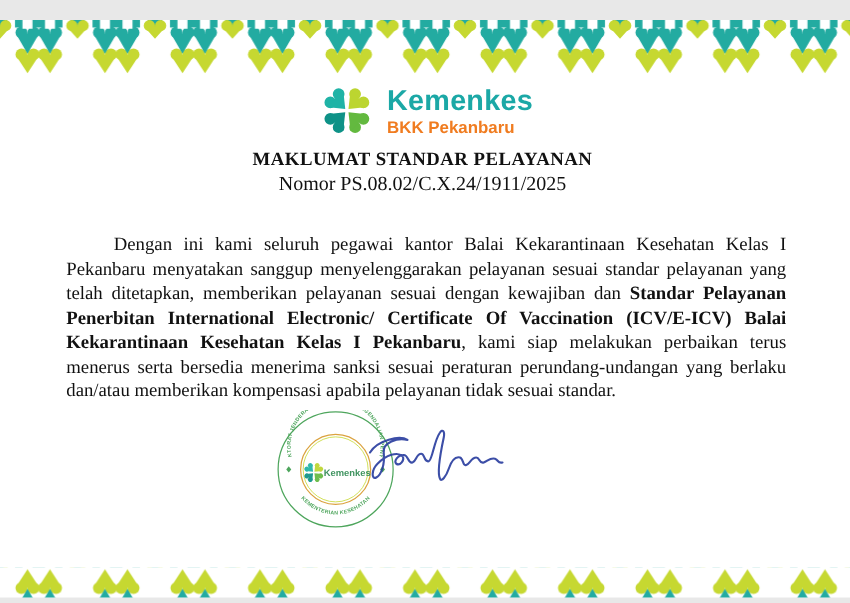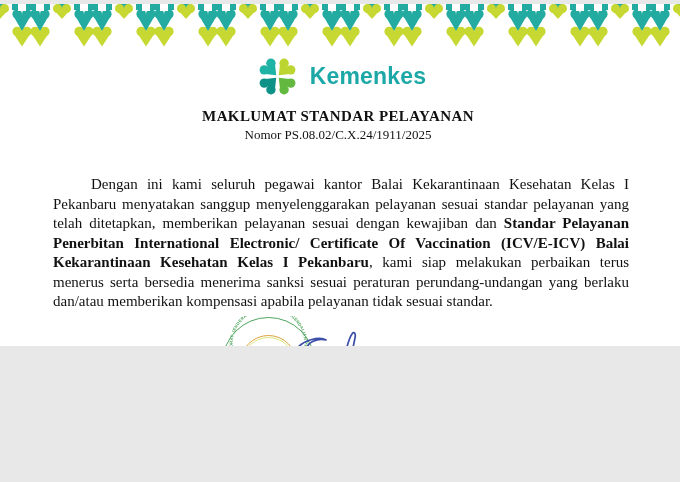--- a/index.html
+++ b/index.html
@@ -1,17 +1,17 @@
 <!DOCTYPE html>
 <html style="--teal: #23aba1; --lime: #c6d831; --logo_teal: #1fb3a6; --logo_lime: #bcd530; --logo_green: #63b93f; --logo_dteal: #0e9287; --brand_teal: #1ba8a6; --brand_orange: #f07c20; --stamp_green: #3f9e4f; --stamp_gold: #d89b30; --ink_blue: #2b3fa0;"><head>
 <meta charset="utf-8">
 <style>
   html,body{margin:0;padding:0;background:#e8e8e8;}
   .page{
-    position:relative; width:680px; height:342px; margin:4px auto;
+    position:relative; width:680px; height:462px; margin:16px auto;
     background:#ffffff; overflow:hidden;
     font-family:"Liberation Serif", serif; color:#111;
   }
   .abs{position:absolute;}
   
   .f-teal{fill:var(--teal);} .f-lime{fill:var(--lime);}
   .f-logo-teal{fill:var(--logo_teal);} .f-logo-lime{fill:var(--logo_lime);}
   .f-logo-green{fill:var(--logo_green);} .f-logo-dteal{fill:var(--logo_dteal);}
   .border-svg{display:block;}
   .border-bottom-svg{transform:scaleY(-1);}
@@ -23,21 +23,21 @@
   .brand-name{
     font-family:"Liberation Sans", sans-serif; font-weight:bold;
     font-size:23px; color:var(--brand_teal); letter-spacing:0.2px;
   }
   .brand-unit{
     font-family:"Liberation Sans", sans-serif; font-weight:bold;
     font-size:13.5px; color:var(--brand_orange); margin-top:3px;
   }
   .title-block{left:0; right:4px; top:104px; text-align:center;}
   .doc-title{font-size:15px; font-weight:bold; letter-spacing:0.4px;}
-  .doc-number{font-size:13px; margin-top:2px;}
+  .doc-number{font-size:16px; margin-top:2px;}
   .body-par{
     left:53px; width:576px; top:156px;
     font-size:15px; line-height:19.5px; text-align:justify;
     text-indent:38px;
   }
   .sig-block{left:290px; top:279px; font-size:11.5px; line-height:13.5px;}
   .name-block{left:289px; top:373px; font-size:11.5px; line-height:13.5px;}
   .stamp-wrap{left:221px; top:312px; opacity:0.92;}
   .stamp-arc-text{
     font-family:"Liberation Sans", sans-serif; font-weight:bold;
@@ -100,20 +100,21 @@
           <path d="M-10.4 -15 L10.4 -15 L0 -2 Z"></path>
         </g>
       </defs>
       <use href="#petalA" transform="rotate(-45)" class="f-logo-teal"></use>
       <use href="#petalA" transform="rotate(45)" class="f-logo-lime"></use>
       <use href="#petalA" transform="rotate(135)" class="f-logo-green"></use>
       <use href="#petalA" transform="rotate(225)" class="f-logo-dteal"></use>
     </svg>
     <div class="logo-text">
       <span class="brand-name">Kemenkes</span>
+      <span class="brand-unit">BKK Pekanbaru</span>
     </div>
   </div>
 
   <div class="abs title-block">
     <div class="doc-title">MAKLUMAT STANDAR PELAYANAN</div>
     <div class="doc-number">Nomor PS.08.02/C.X.24/1911/2025</div>
   </div>
 
   <p class="abs body-par"><span>Dengan ini kami seluruh pegawai kantor Balai Kekarantinaan Kesehatan Kelas I Pekanbaru menyatakan sanggup menyelenggarakan pelayanan sesuai standar pelayanan yang telah ditetapkan, memberikan pelayanan sesuai dengan kewajiban dan </span><strong>Standar Pelayanan Penerbitan International Electronic/ Certificate Of Vaccination (ICV/E-ICV) Balai Kekarantinaan Kesehatan Kelas I Pekanbaru</strong><span>, kami siap melakukan perbaikan terus menerus serta bersedia menerima sanksi sesuai peraturan perundang-undangan yang berlaku dan/atau memberikan kompensasi apabila pelayanan tidak sesuai standar.</span></p>
 

